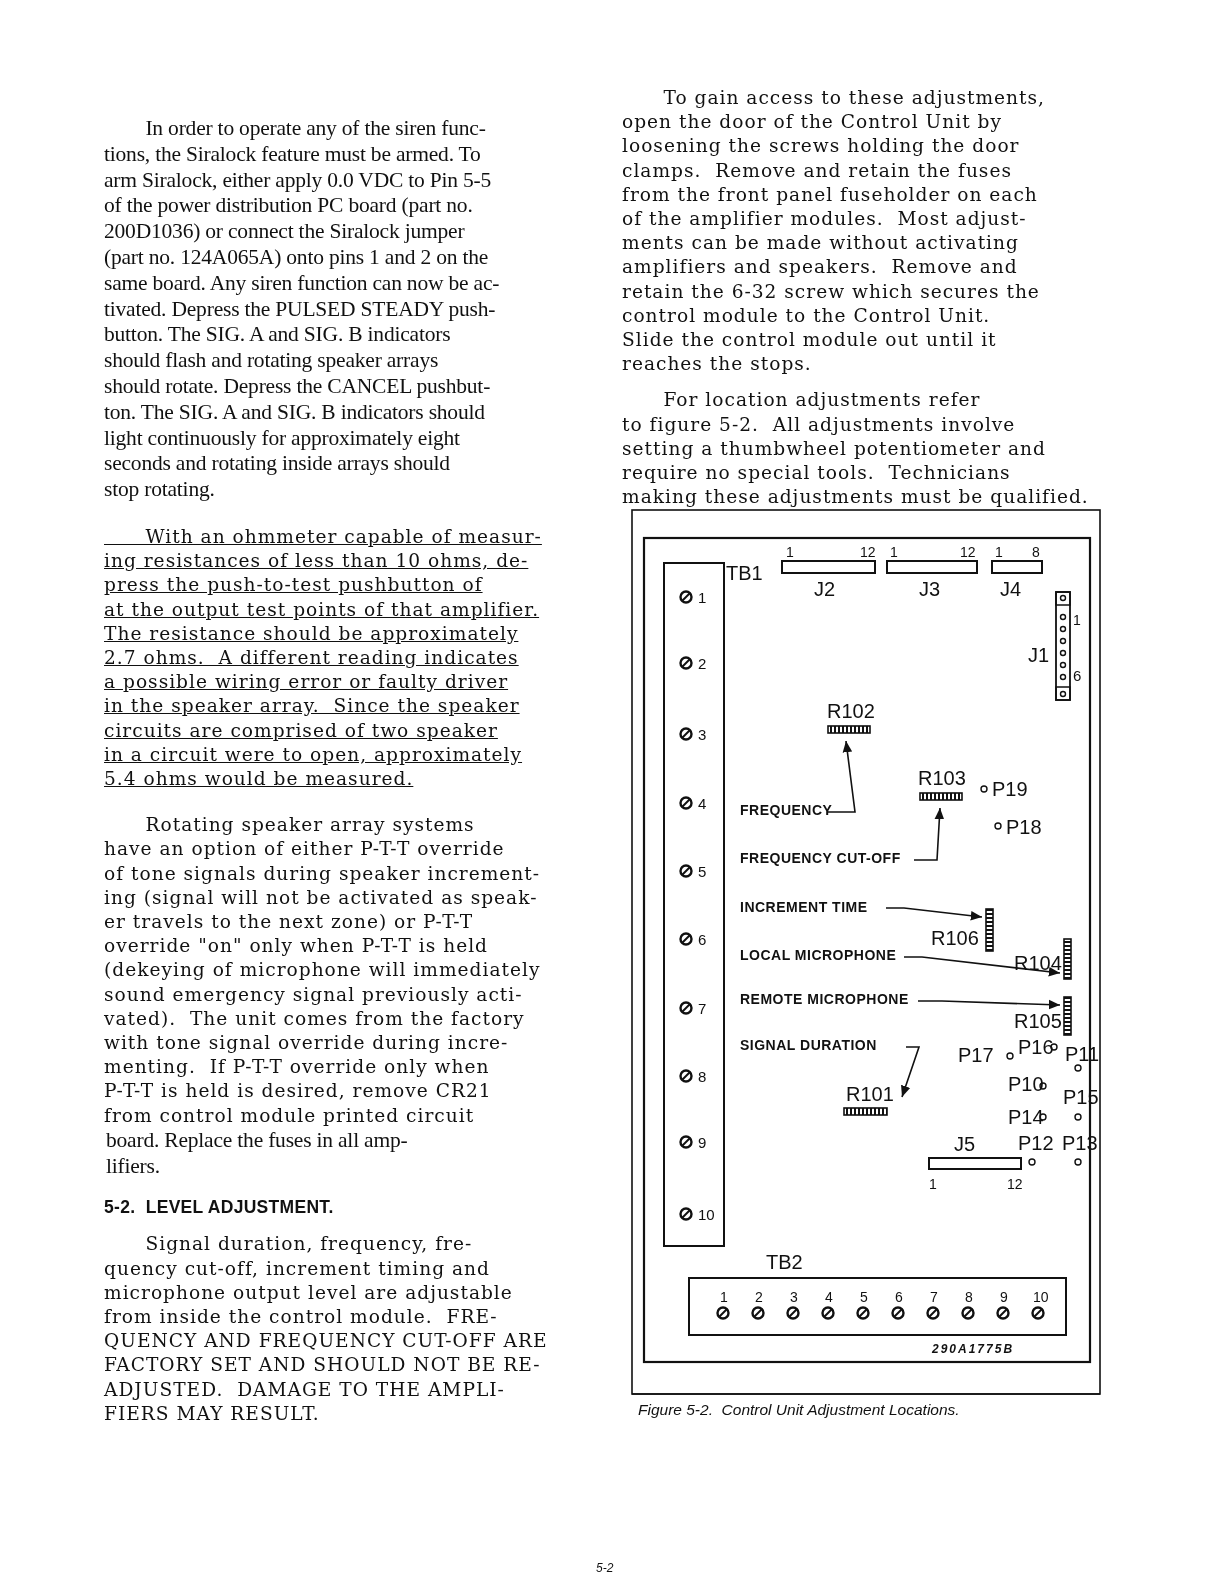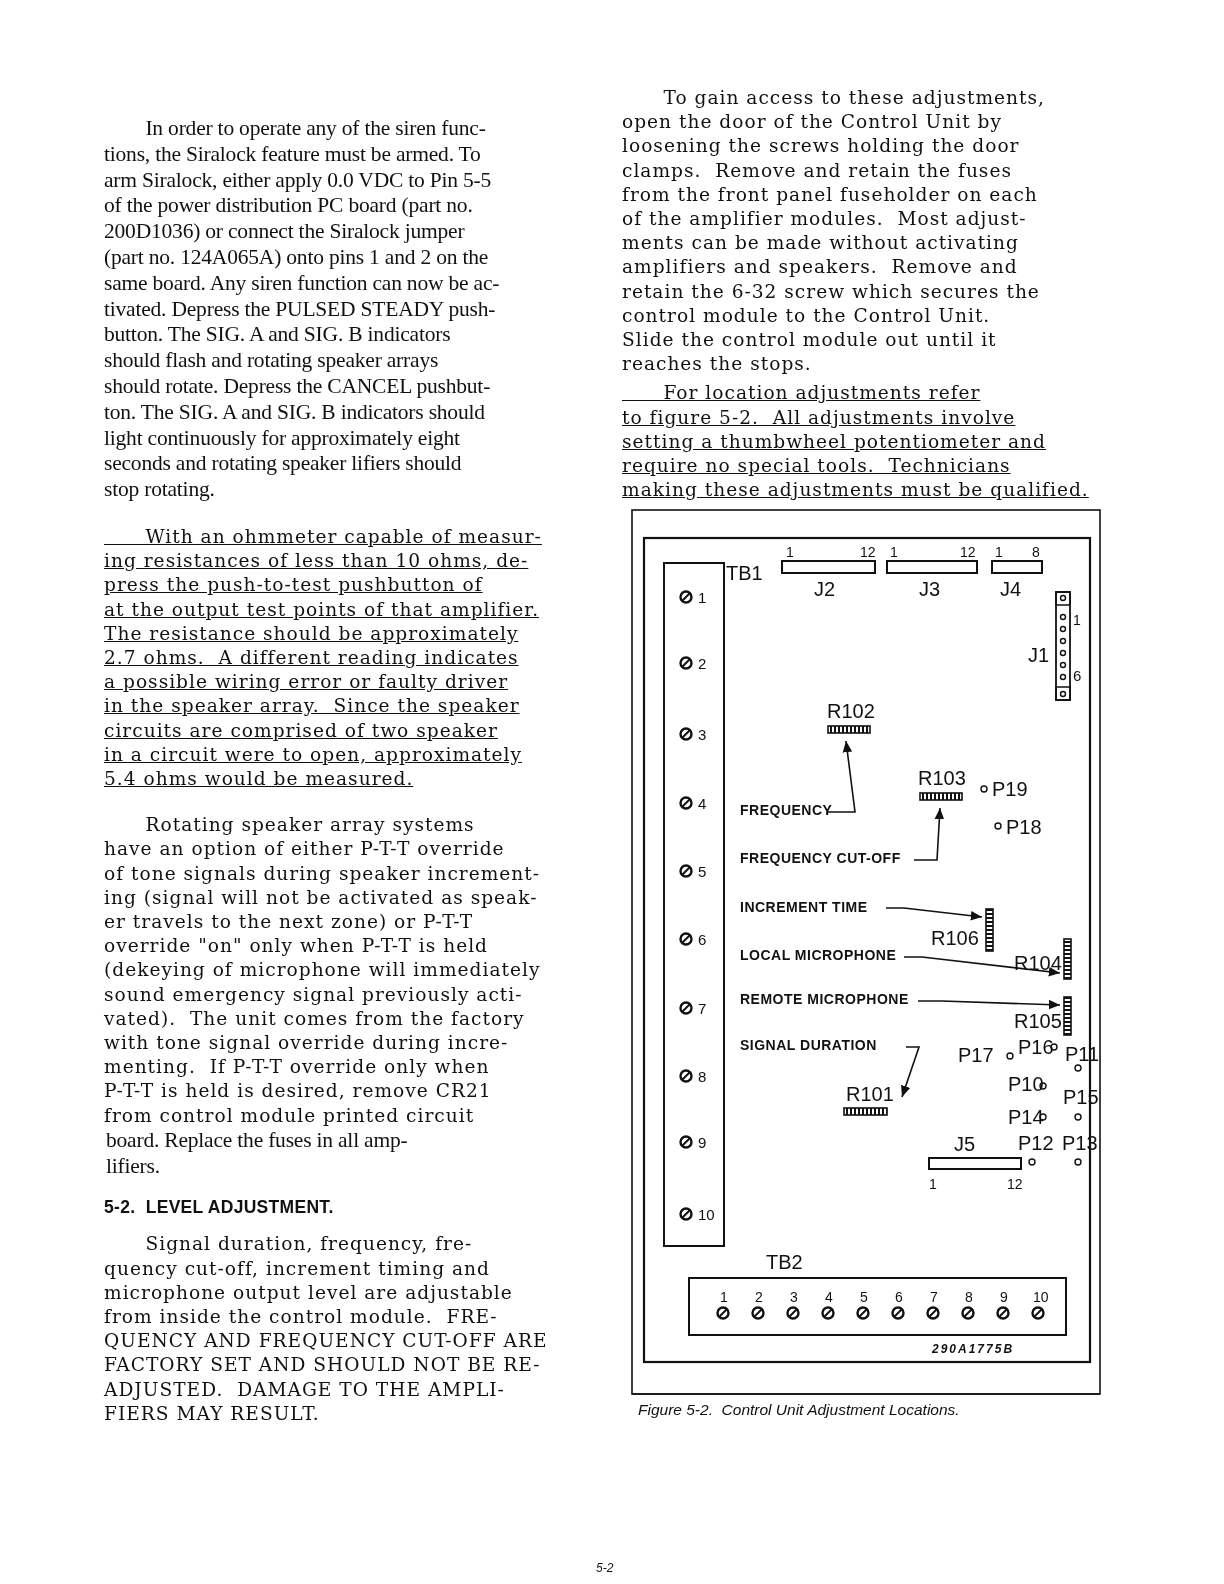--- a/index.html
+++ b/index.html
@@ -27,21 +27,21 @@
     <span class="line">of the power distribution PC board (part no.</span>
     <span class="line">200D1036) or connect the Siralock jumper</span>
     <span class="line">(part no. 124A065A) onto pins 1 and 2 on the</span>
     <span class="line">same board. Any siren function can now be ac-</span>
     <span class="line">tivated. Depress the PULSED STEADY push-</span>
     <span class="line">button. The SIG. A and SIG. B indicators</span>
     <span class="line">should flash and rotating speaker arrays</span>
     <span class="line">should rotate. Depress the CANCEL pushbut-</span>
     <span class="line">ton. The SIG. A and SIG. B indicators should</span>
     <span class="line">light continuously for approximately eight</span>
-    <span class="line">seconds and rotating speaker lifiers should</span>
+    <span class="line">seconds and rotating inside arrays should</span>
     <span class="line">stop rotating.</span>
   </div>
 
   <div class="mono" style="margin-top:22px;text-decoration:underline;">
     <span class="line">      With an ohmmeter capable of measur-</span>
     <span class="line">ing resistances of less than 10 ohms, de-</span>
     <span class="line">press the push-to-test pushbutton of</span>
     <span class="line">at the output test points of that amplifier.</span>
     <span class="line">The resistance should be approximately</span>
     <span class="line">2.7 ohms.  A different reading indicates</span>
@@ -94,21 +94,21 @@
     <span class="line">clamps.  Remove and retain the fuses</span>
     <span class="line">from the front panel fuseholder on each</span>
     <span class="line">of the amplifier modules.  Most adjust-</span>
     <span class="line">ments can be made without activating</span>
     <span class="line">amplifiers and speakers.  Remove and</span>
     <span class="line">retain the 6-32 screw which secures the</span>
     <span class="line">control module to the Control Unit.</span>
     <span class="line">Slide the control module out until it</span>
     <span class="line">reaches the stops.</span>
   </div>
-  <div class="mono" style="margin-top:5px;text-decoration:underline;">
+  <div class="mono" style="margin-top:12px;">
     <span class="line">      For location adjustments refer</span>
     <span class="line">to figure 5-2.  All adjustments involve</span>
     <span class="line">setting a thumbwheel potentiometer and</span>
     <span class="line">require no special tools.  Technicians</span>
     <span class="line">making these adjustments must be qualified.</span>
   </div>
 </div>
 
 <svg class="fig-svg" width="484" height="895" viewBox="0 0 484 895">
   <defs>

